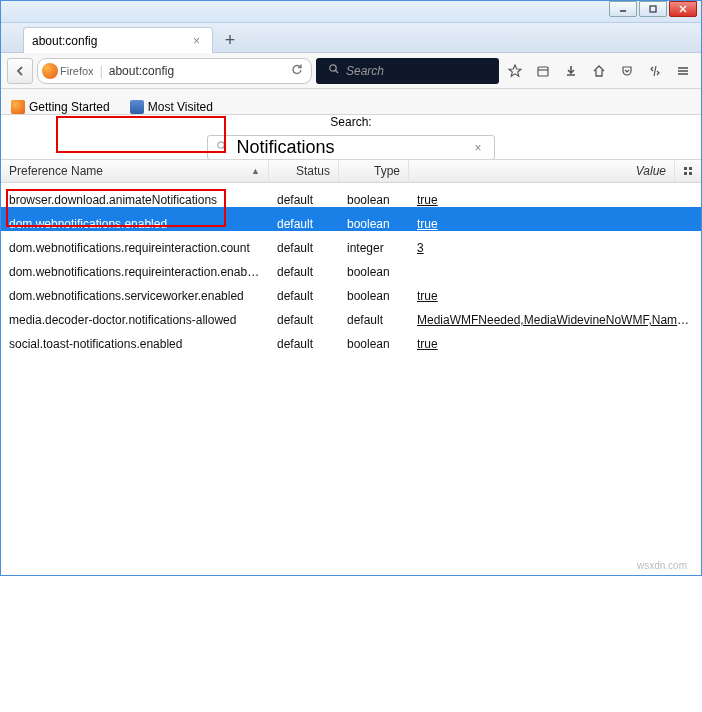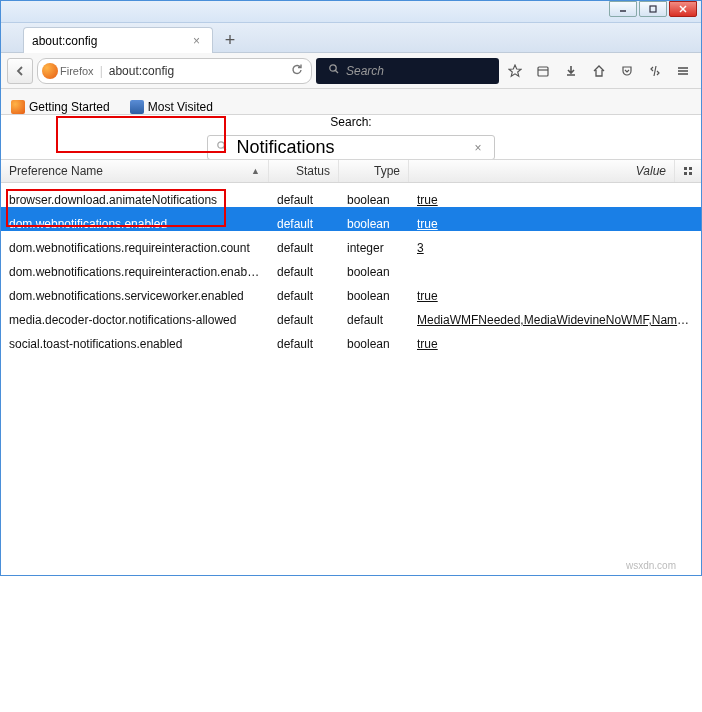--- a/index.html
+++ b/index.html
@@ -55,21 +55,21 @@
   .th .sort { font-size: 9px; color: #666; }
   
   .tbody { flex: 1; overflow: auto; background: #fff; }
   .trow { height: 24px; display: flex; align-items: flex-end; font-size: 12px; color: #111; }
   .trow.selected { background: #1a7fe6; color: #fff; }
   .td { padding: 0 8px; overflow: hidden; text-overflow: ellipsis; white-space: nowrap; }
   .td.name { flex: 0 0 268px; }
   .td.status { flex: 0 0 70px; }
   .td.type { flex: 0 0 70px; }
   .td.value { flex: 1; text-decoration: underline; }
-  .watermark { position: absolute; right: 25px; bottom: 4px; font-size: 10px; color: #bbb; }
+  .watermark { position: absolute; right: 14px; bottom: 4px; font-size: 10px; color: #bbb; }
 </style>
 </head>
 <body>
 
 <div class="window">
 
   <div class="titlebar">
     <div class="winbtn">
       <svg viewBox="0 0 10 10">
           <line x1="2" y1="7" x2="8" y2="7" stroke="#334" stroke-width="1.5"></line>

